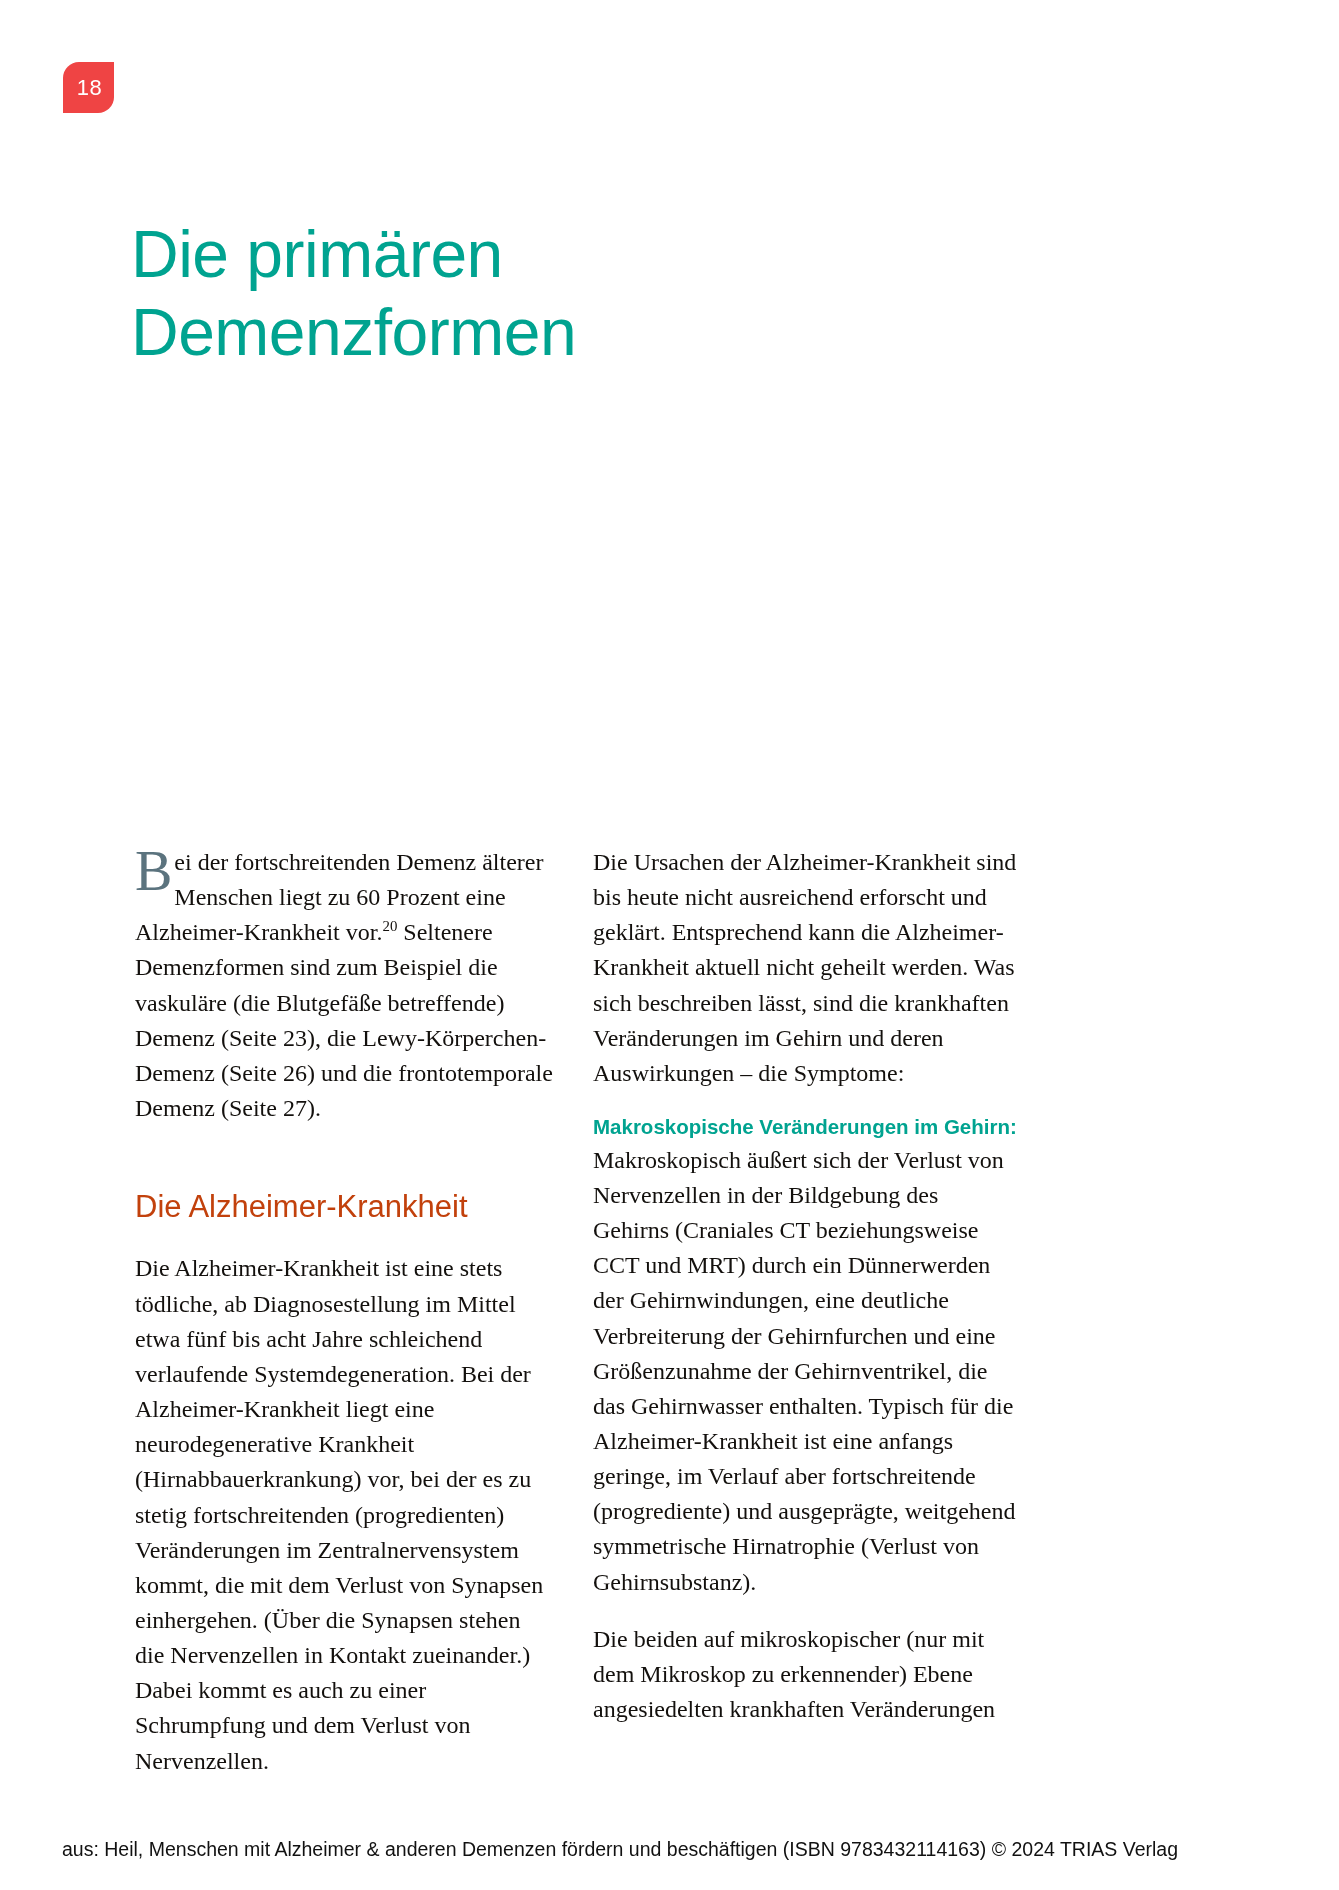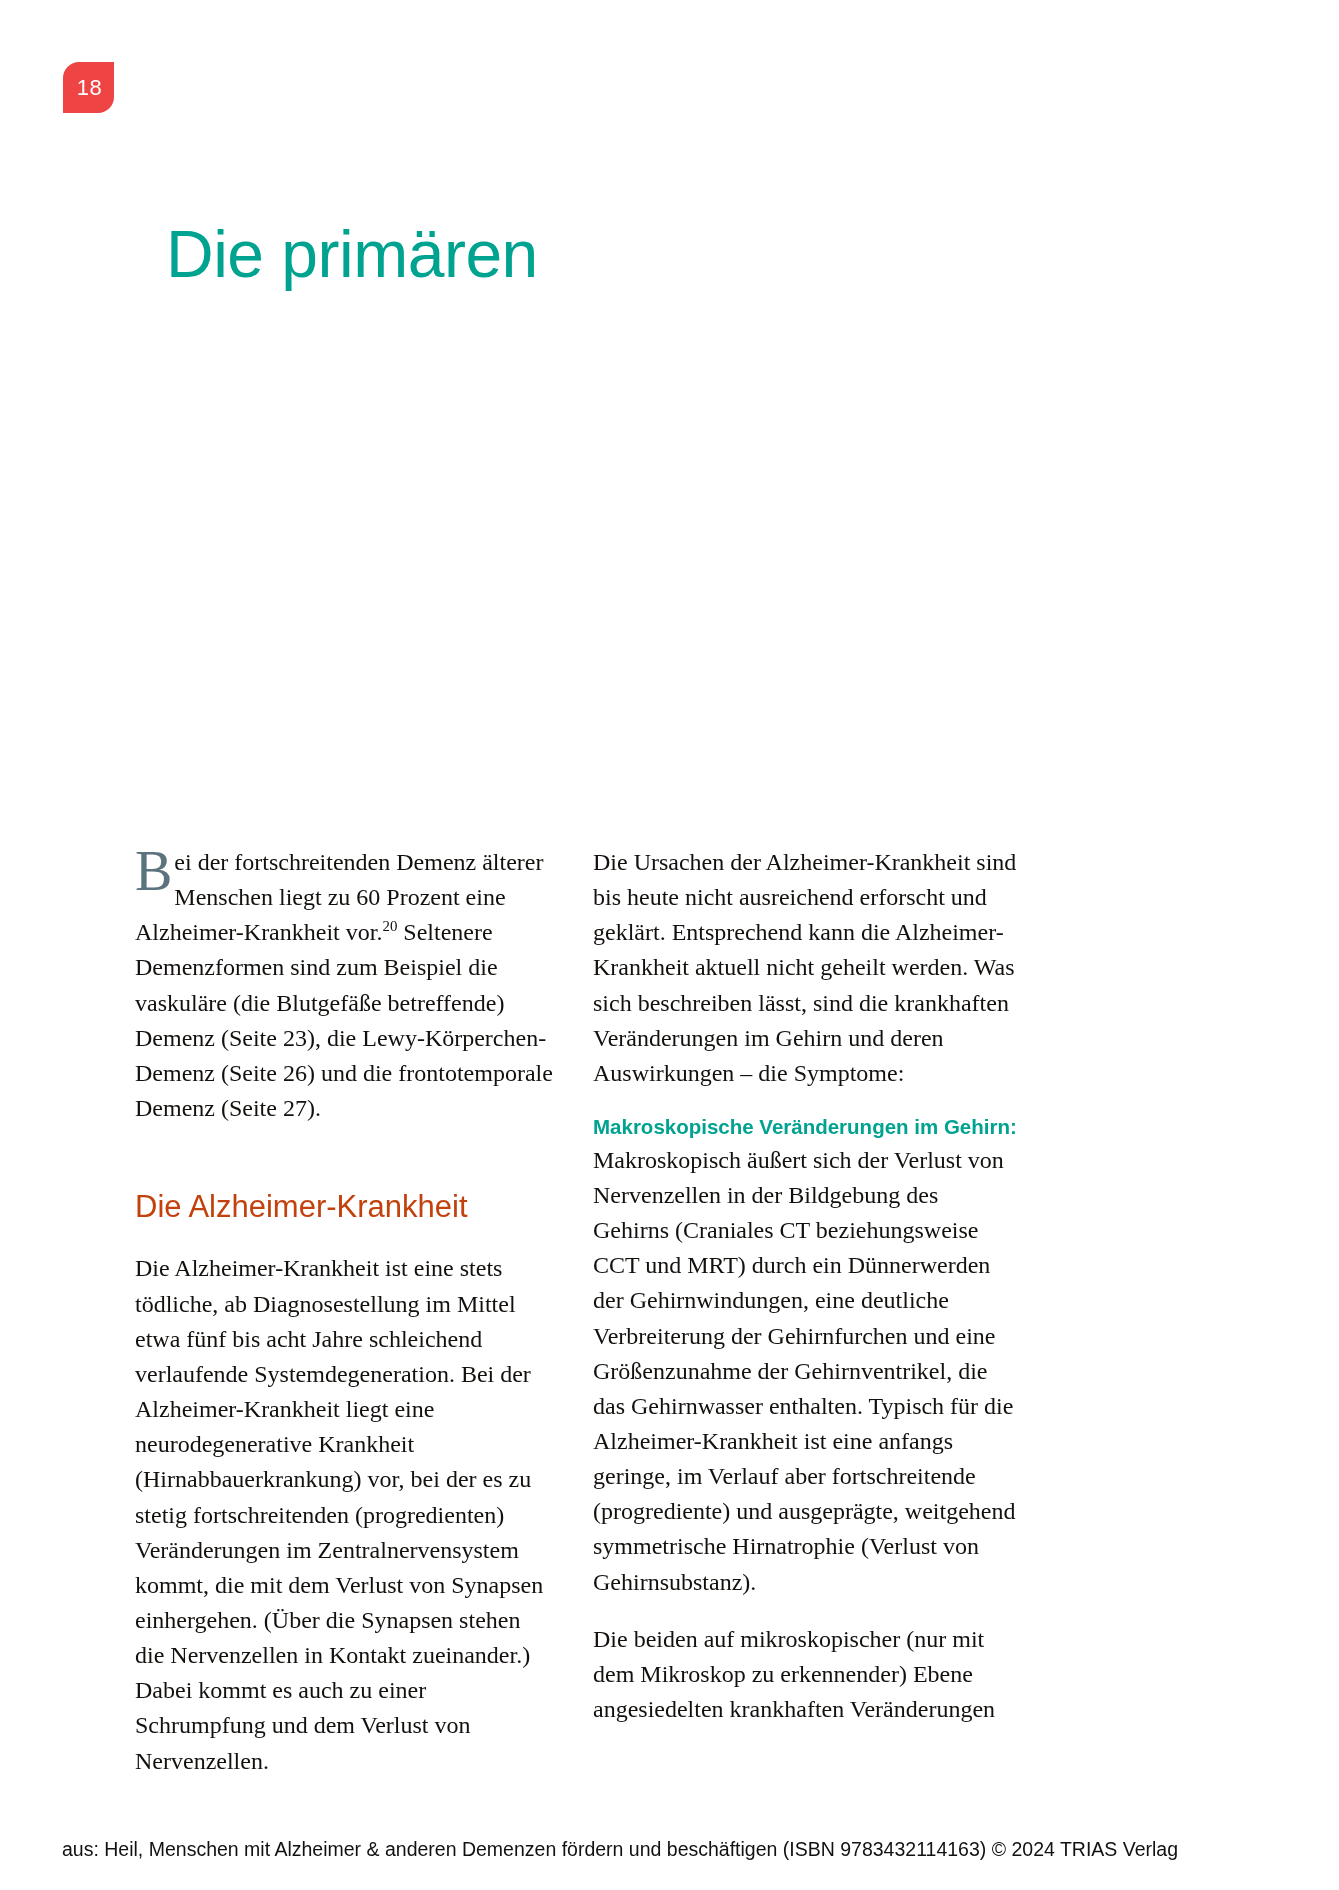--- a/index.html
+++ b/index.html
@@ -50,21 +50,20 @@
     color: #00a390;
     font-family: "Liberation Sans", sans-serif;
     font-weight: 300;
     font-size: 66px;
     line-height: 1.18;
     letter-spacing: -0.5px;
   }
   .title-line {
     display: block;
     white-space: nowrap;
-    margin-left: 35px;
   }
 
   
   .lead {
     position: absolute;
     left: 131px;
     top: 544px;
     width: 870px;
     color: #59707a;
     font-family: "Liberation Sans", sans-serif;
@@ -149,20 +148,21 @@
 <body>
 
 <div class="page">
 
   <div class="page-badge">
     <span class="page-badge-number">18</span>
   </div>
 
   <h1 class="title">
     <span class="title-line">Die primären</span>
+    <span class="title-line">Demenzformen</span>
   </h1>
 
 
   <div class="col col-left">
 
     <p><span class="dropcap">B</span><span>ei der fortschreitenden Demenz älterer Menschen liegt zu 60 Prozent eine Alzheimer-Krankheit vor.</span><sup class="fn">20</sup><span> Seltenere Demenzformen sind zum Beispiel die vaskuläre (die Blutgefäße betreffende) Demenz (Seite 23), die Lewy-Körperchen-Demenz (Seite 26) und die frontotemporale Demenz (Seite 27).</span></p>
 
     <h2 class="section-heading">Die Alzheimer-Krankheit</h2>
 
     <p>Die Alzheimer-Krankheit ist eine stets tödliche, ab Diagnosestellung im Mittel etwa fünf bis acht Jahre schleichend verlaufende Systemdegeneration. Bei der Alzheimer-Krankheit liegt eine neurodegenerative Krankheit (Hirnabbauerkrankung) vor, bei der es zu stetig fortschreitenden (progredienten) Veränderungen im Zentralnervensystem kommt, die mit dem Verlust von Synapsen einhergehen. (Über die Synapsen stehen die Nervenzellen in Kontakt zueinander.) Dabei kommt es auch zu einer Schrumpfung und dem Verlust von Nervenzellen.</p>

